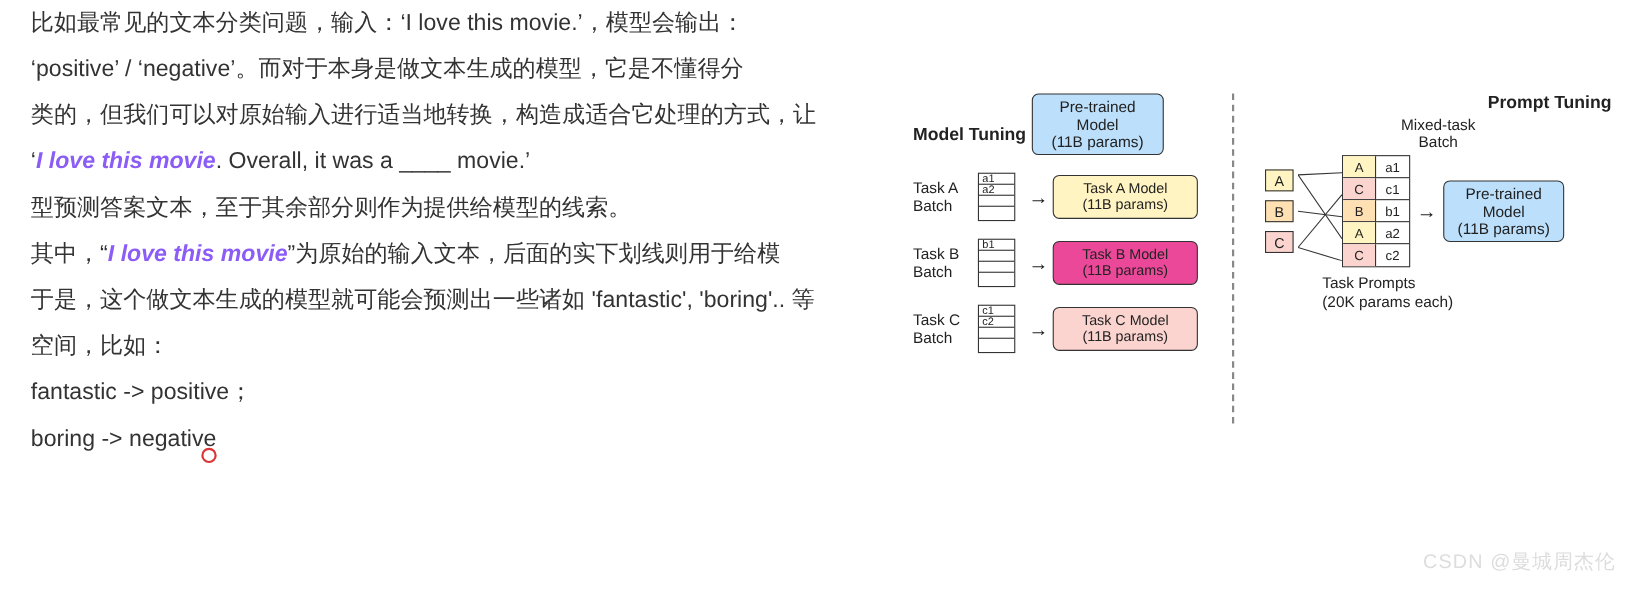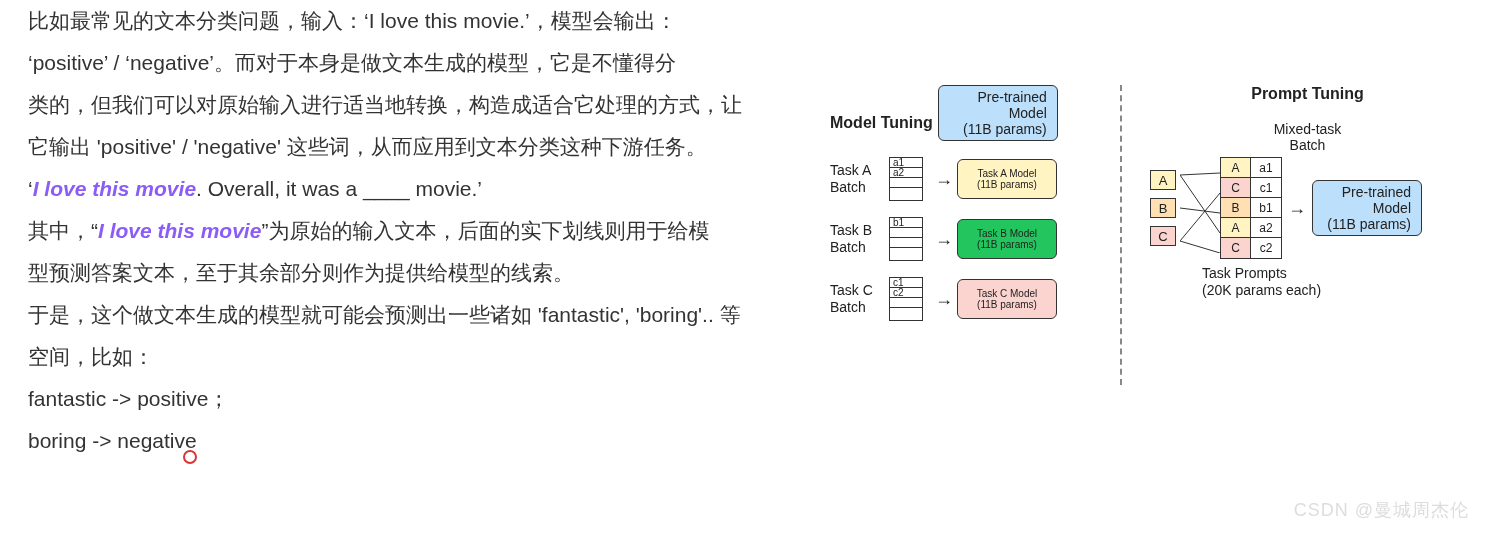--- a/index.html
+++ b/index.html
@@ -65,23 +65,23 @@
     flex-direction: column;
     align-items: center;
     justify-content: center;
     border: 1px solid #333;
     border-radius: 6px;
     padding: 4px 10px;
     text-align: center;
     box-sizing: border-box;
     line-height: 1.15;
   }
-  .box.blue { background:#bcdffb;align-items:flex-end; }
+  .box.blue { background:#bcdffb; }
   .box.yellow { background:#fff4c2; }
-  .box.orange { background:#22c55e; }
+  .box.orange { background:#ec4899; }
   .box.pink { background:#fbd4d0; }
   .lbl-a { background:#fff4c2; }
   .lbl-b { background:#ffe0b2; }
   .lbl-c { background:#fbd4d0; }
 
   
   .mt-head {
     display:flex;
     align-items:center;
   }
@@ -114,22 +114,22 @@
     font-size:10px;
     line-height:10px;
     padding-left:3px;
     box-sizing:border-box;
   }
   .batch .cell:last-child { border-bottom:none; }
   .arrow {
     font-size:18px;
     margin:0 4px;
   }
-  .task-model { width:100px; height:40px; font-size:10px; }
-  .pt-title { text-align:center; font-size:14px; margin-top:18px; }
+  .task-model { width:132px; height:40px; font-size:13px; }
+  .pt-title { text-align:center; font-size:14px; margin-top:2px; }
   .mix-row {
     display:flex;
     align-items:center;
     margin-top:4px;
   }
   .mix-labels {
     display:flex;
     flex-direction:column;
     gap:8px;
     margin-right:4px;
@@ -181,28 +181,27 @@
 </style>
 </head>
 <body>
 
 <div class="page">
 
   <div class="text-col">
     <p>比如最常见的文本分类问题，输入：‘I love this movie.’，模型会输出：</p>
     <p>‘positive’ / ‘negative’。而对于本身是做文本生成的模型，它是不懂得分</p>
     <p>类的，但我们可以对原始输入进行适当地转换，构造成适合它处理的方式，让</p>
-    <p>它输出 'positive' / 'negative' 这些词，从而应用到文本分类这种下游任务。</p>
     <p>
       <span>‘</span><strong>I love this movie</strong><span>. Overall, it was a ____ movie.’</span>
     </p>
+    <p>型预测答案文本，至于其余部分则作为提供给模型的线索。</p>
     <p>
       <span>其中，“</span><strong>I love this movie</strong><span>”为原始的输入文本，后面的实下划线则用于给模</span>
     </p>
-    <p>型预测答案文本，至于其余部分则作为提供给模型的线索。</p>
     <p>于是，这个做文本生成的模型就可能会预测出一些诸如 'fantastic', 'boring'.. 等</p>
     <p>空间，比如：</p>
     <p>fantastic -&gt; positive；</p>
     <p><span>boring -&gt; negative</span><span class="red-dot"></span></p>
   </div>
 
   <div class="figure">
     <div class="divider"></div>
 
     <div class="fig-row">
@@ -266,21 +265,21 @@
           </div>
           <span class="arrow">→</span>
           <div class="box pink task-model">
             <span>Task C Model</span>
             <span>(11B params)</span>
           </div>
         </div>
       </div>
 
       <div class="fig-right">
-        <div class="heading" style="text-align:center;">Prompt Tuning</div>
+        <div class="heading" style="text-align:right;">Prompt Tuning</div>
         <div class="pt-title" style="white-space:pre-line;">Mixed-task
 Batch</div>
 
         <div class="mix-row">
           <div class="mix-labels">
             <div class="mlbl lbl-a">A</div>
             <div class="mlbl lbl-b">B</div>
             <div class="mlbl lbl-c">C</div>
           </div>
           <svg class="mix-svg" viewBox="0 0 40 90">

